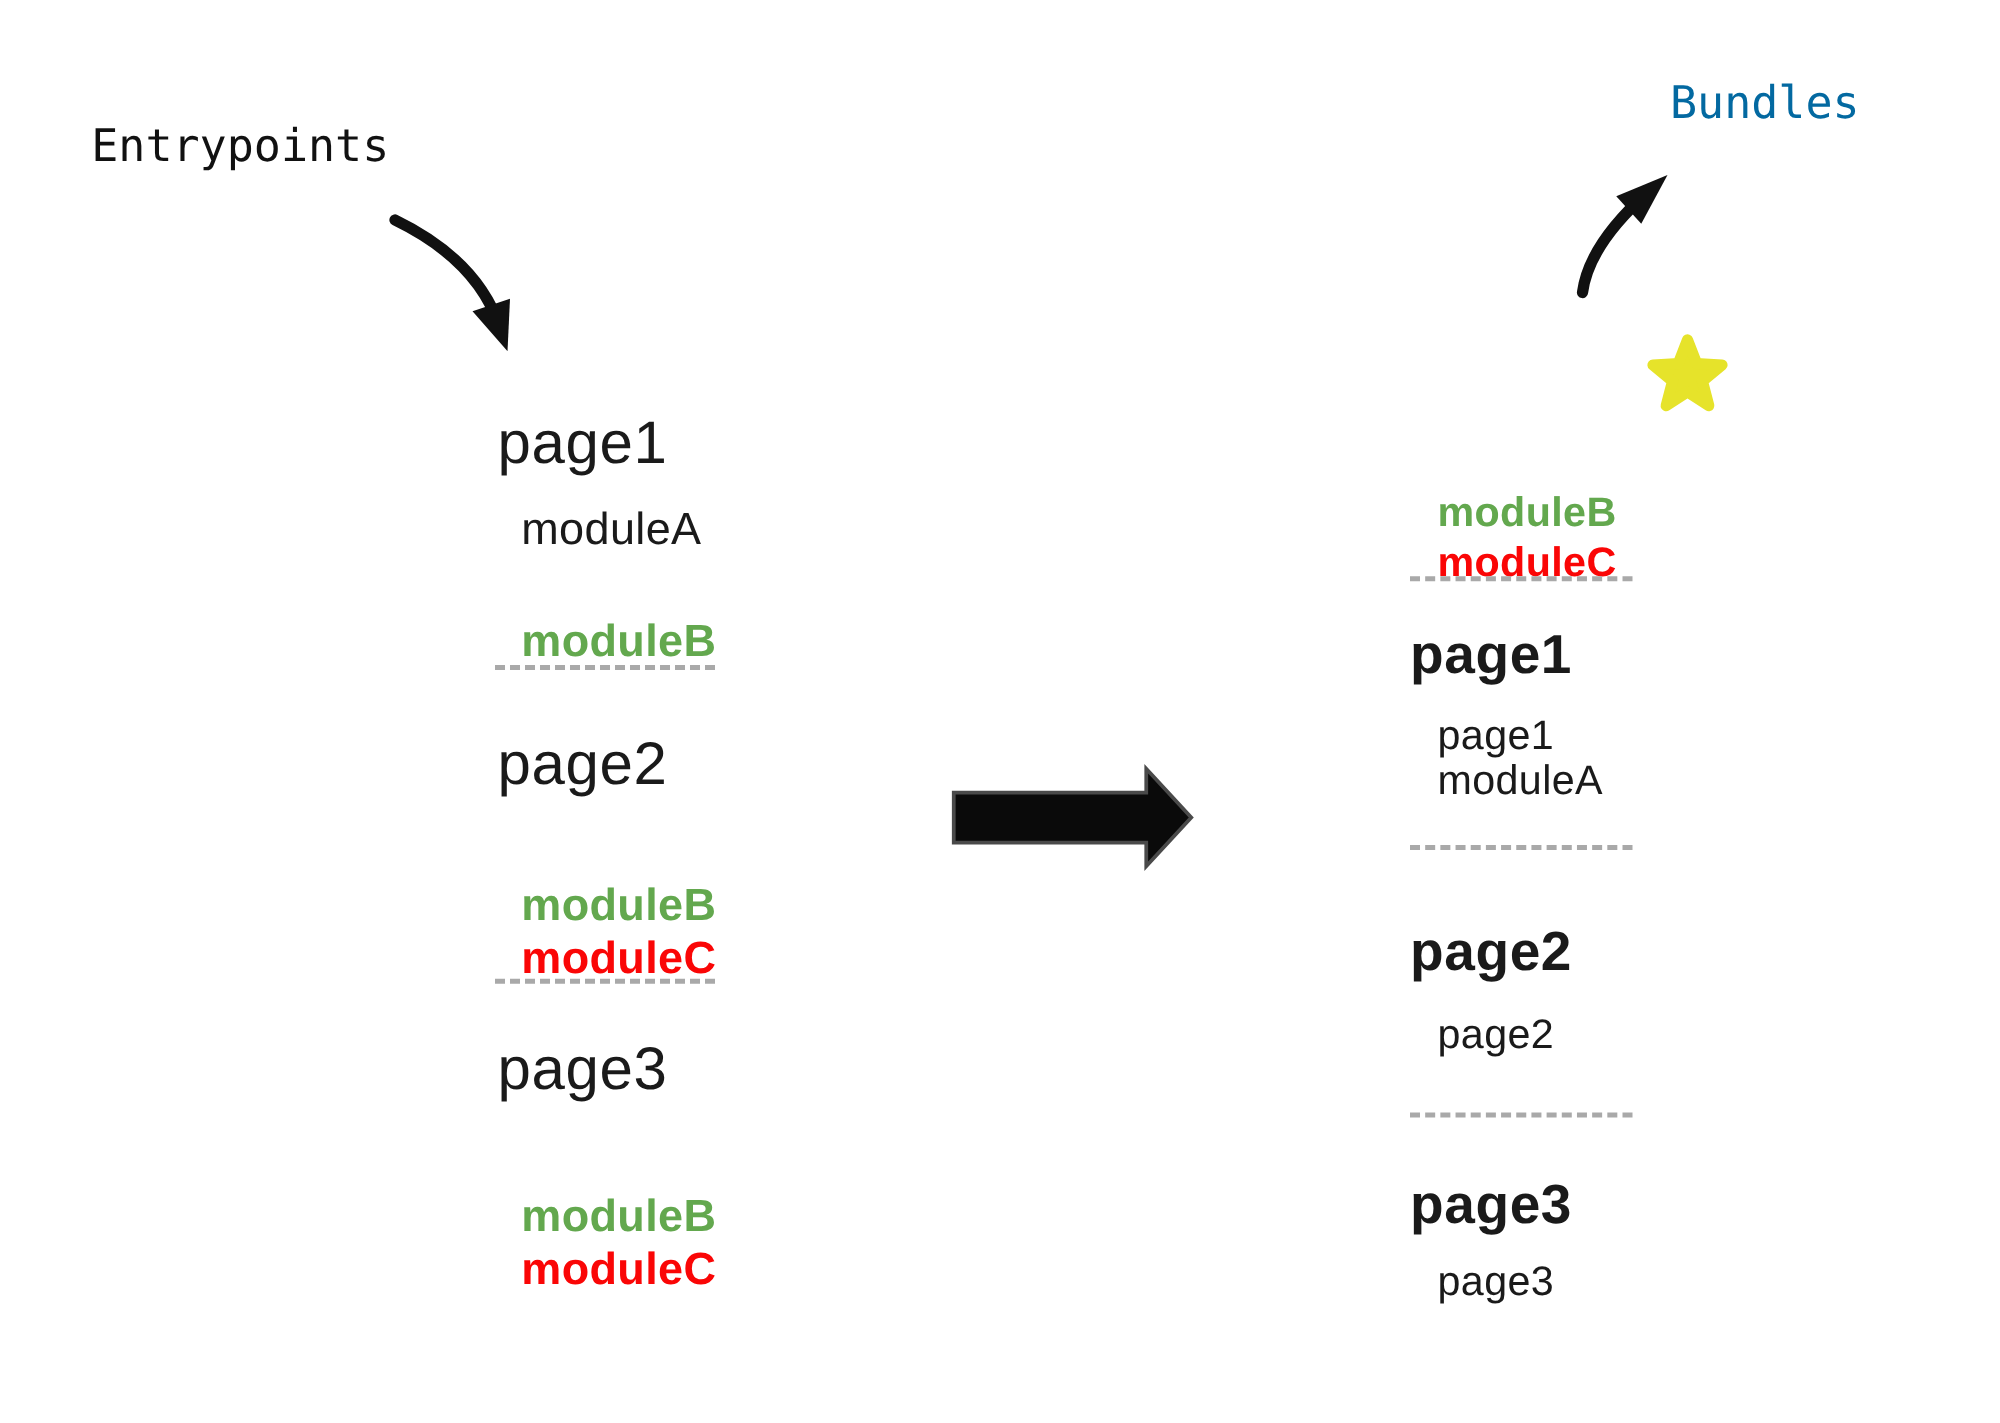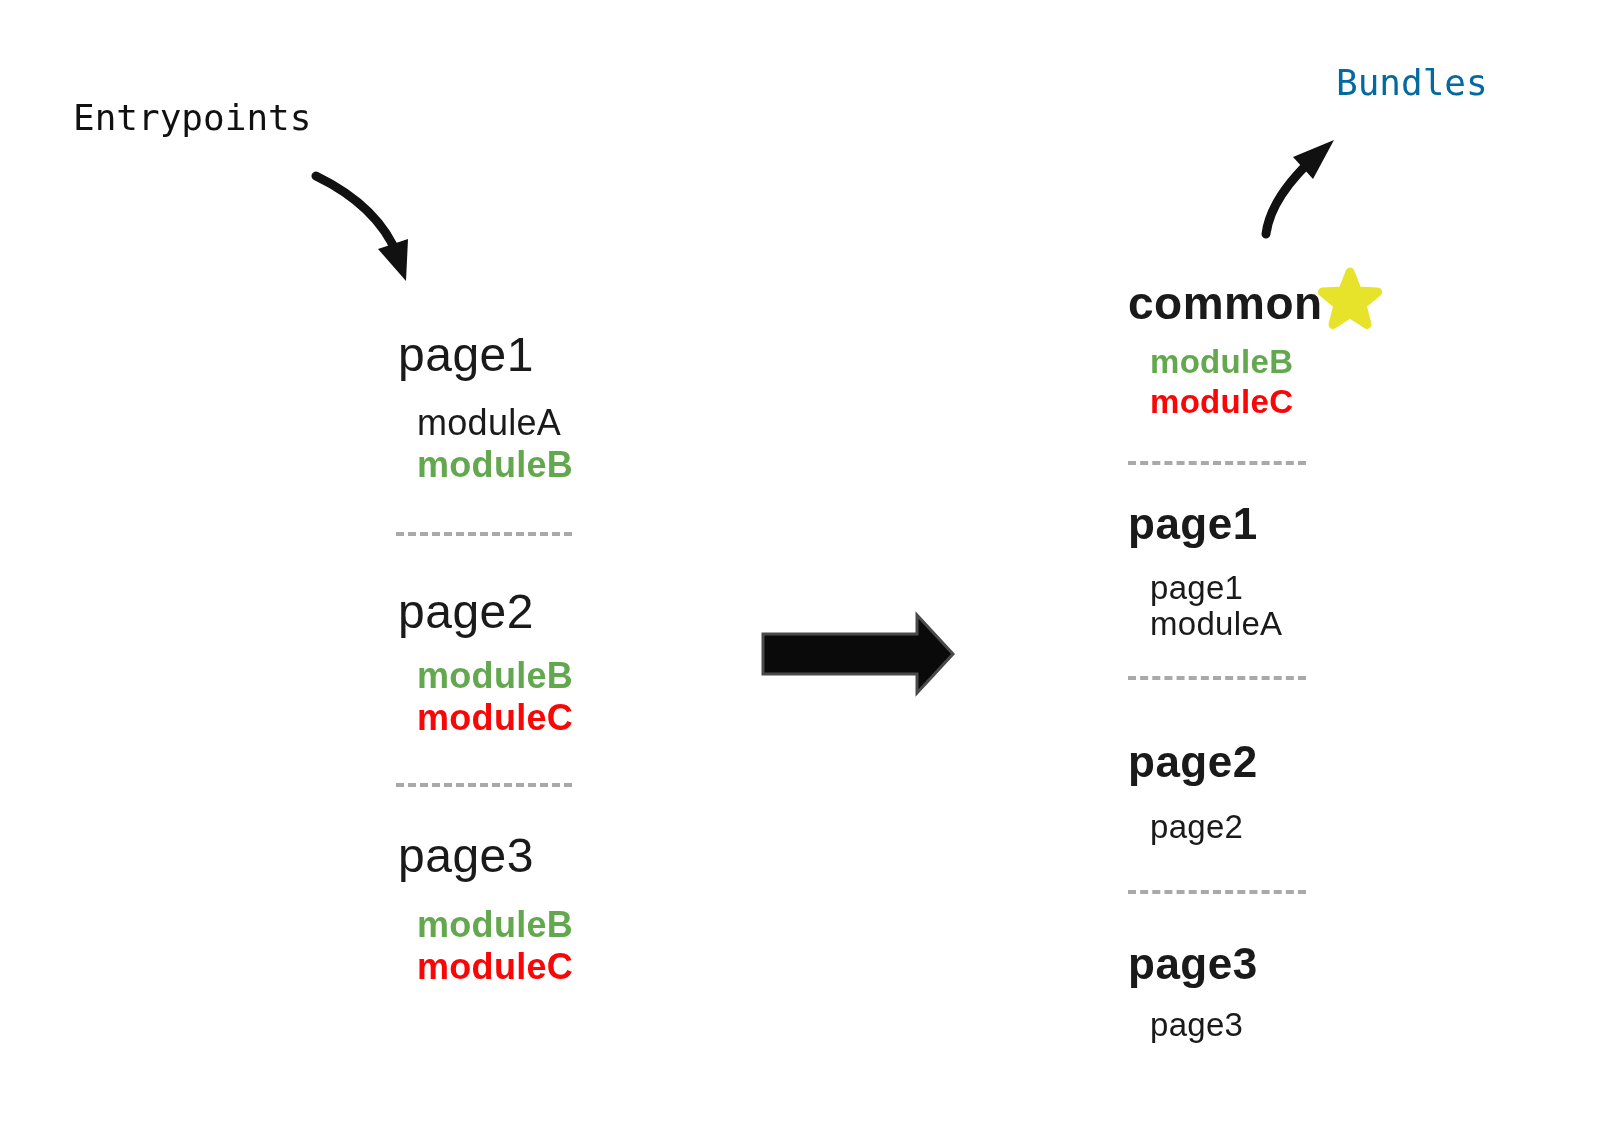--- a/index.html
+++ b/index.html
@@ -11,21 +11,21 @@
     font-family:"Liberation Sans", sans-serif;
     text-align:center;
   }
   .txt{position:absolute;line-height:1;white-space:nowrap;}
   .mono{font-family:"DejaVu Sans Mono", monospace;font-size:36px;}
   .h-l{font-size:48px;letter-spacing:0.5px;}          
   .m-l{font-size:36px;letter-spacing:0.3px;}          
   .h-r{font-size:44px;font-weight:700;letter-spacing:0.5px;} 
   .h-common{font-size:46px;font-weight:700;letter-spacing:0.5px;}
   .m-r{font-size:33px;letter-spacing:0.3px;}          
-  .em{font-weight:700;}
+  .em{font-weight:700;margin-top:48px;}
   .dash{position:absolute;height:0;border-top:4px dashed currentColor;}
   #overlay{position:absolute;left:0;top:0;pointer-events:none;}
   .arrow-line{fill:none;stroke-width:9;stroke-linecap:round;}
   .head{stroke:none;}
   .block-arrow{stroke-width:3;stroke-linejoin:miter;}
   .star-shape{stroke-width:9;stroke-linejoin:round;stroke-linecap:round;}
 
   
   #entrypoints-label{left:73px;top:100px;}
   #e1-title{left:398px;top:331px;}
@@ -88,21 +88,20 @@
 
   <div id="e2-title" class="txt h-l" style="color: rgb(26, 26, 26);">page2</div>
   <div id="e2-m0" class="txt m-l em" style="color: rgb(99, 168, 78);">moduleB</div>
   <div id="e2-m1" class="txt m-l em" style="color: rgb(250, 6, 6);">moduleC</div>
   <div id="dashL2" class="dash" style="color: rgb(169, 169, 169);"></div>
 
   <div id="e3-title" class="txt h-l" style="color: rgb(26, 26, 26);">page3</div>
   <div id="e3-m0" class="txt m-l em" style="color: rgb(99, 168, 78);">moduleB</div>
   <div id="e3-m1" class="txt m-l em" style="color: rgb(250, 6, 6);">moduleC</div>
 
-  <div id="b0-title" class="txt h-common" style="color: rgb(26, 26, 26);">common</div>
   <div id="b0-m0" class="txt m-r em" style="color: rgb(99, 168, 78);">moduleB</div>
   <div id="b0-m1" class="txt m-r em" style="color: rgb(250, 6, 6);">moduleC</div>
   <div id="dashR1" class="dash" style="color: rgb(169, 169, 169);"></div>
 
   <div id="b1-title" class="txt h-r" style="color: rgb(26, 26, 26);">page1</div>
   <div id="b1-m0" class="txt m-r" style="color: rgb(26, 26, 26);">page1</div>
   <div id="b1-m1" class="txt m-r" style="color: rgb(26, 26, 26);">moduleA</div>
   <div id="dashR2" class="dash" style="color: rgb(169, 169, 169);"></div>
 
   <div id="b2-title" class="txt h-r" style="color: rgb(26, 26, 26);">page2</div>

